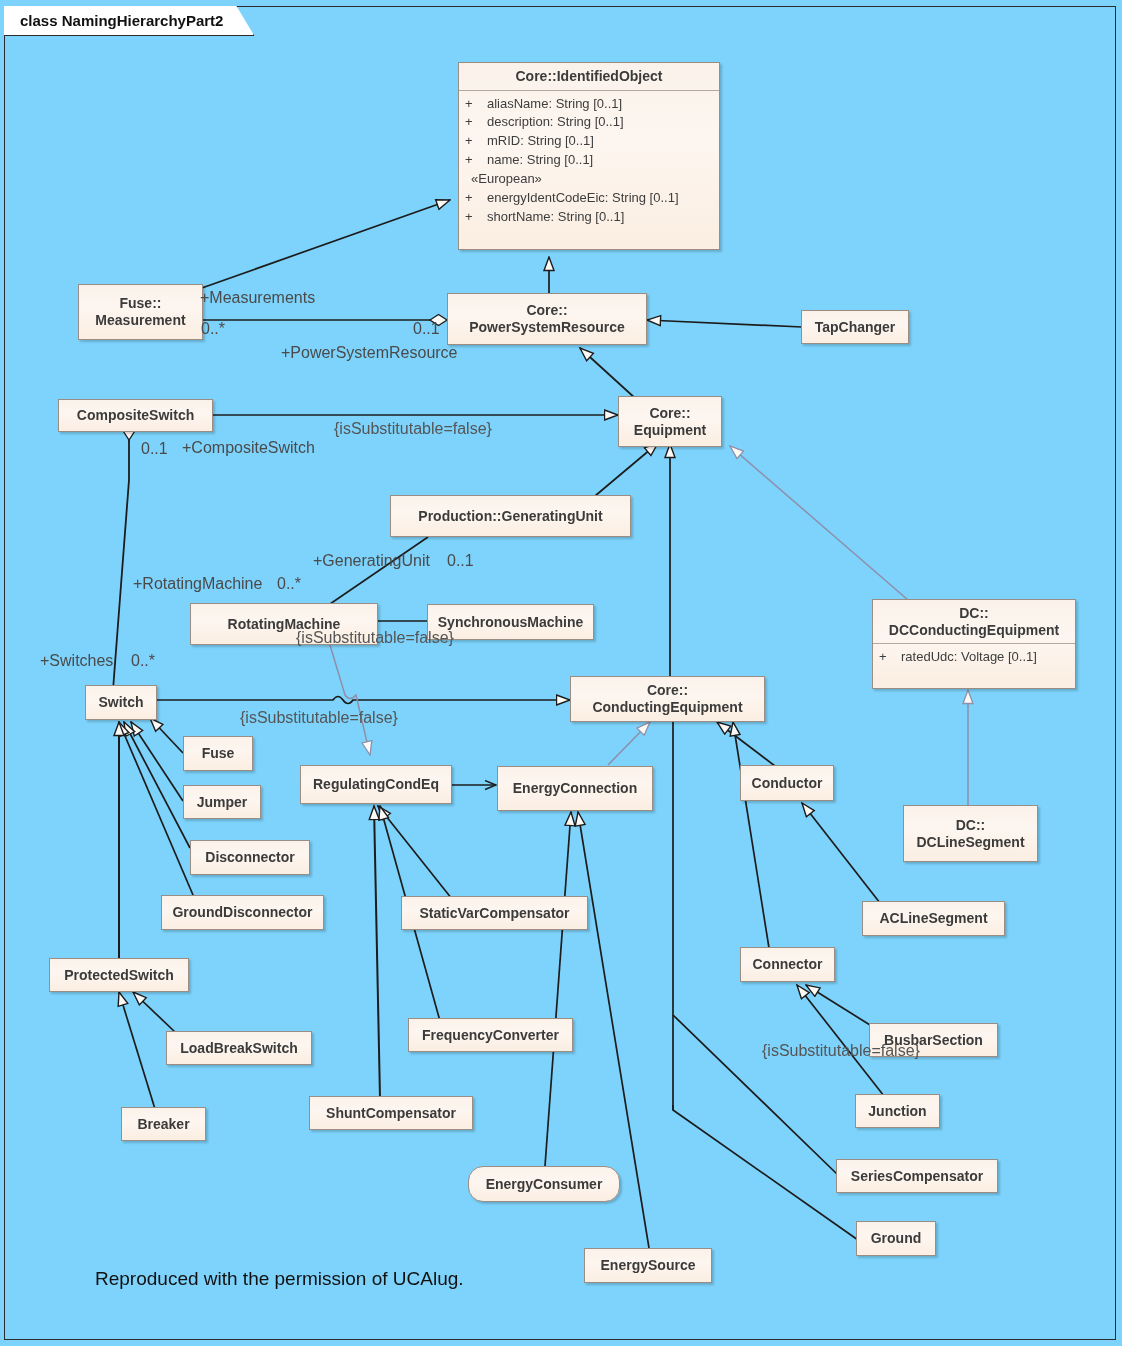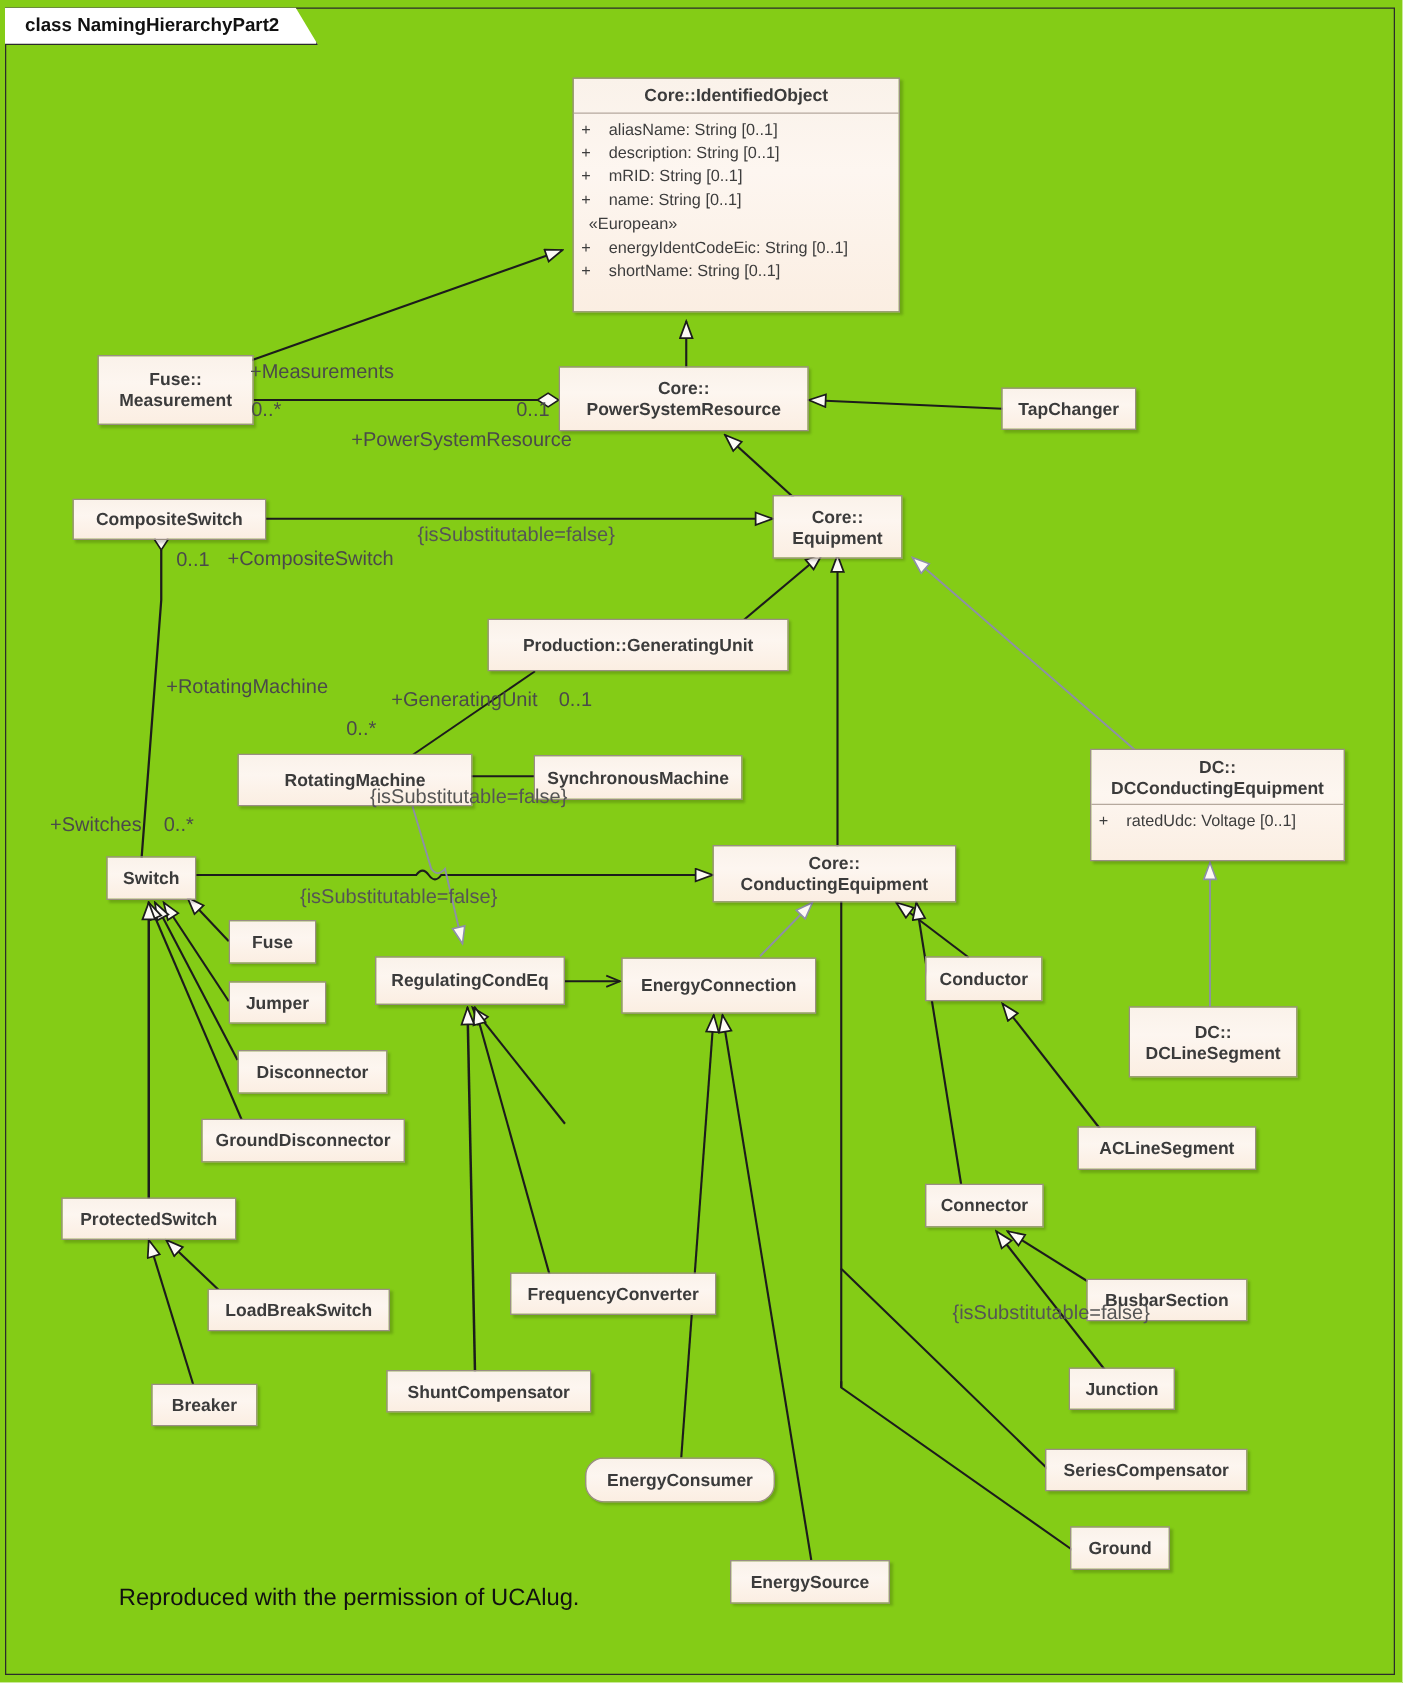--- a/index.html
+++ b/index.html
@@ -1,17 +1,17 @@
 <!DOCTYPE html>
 <html><head>
 <meta charset="utf-8">
 <style>
   html,body{margin:0;padding:0;background:#ffffff;}
   body{font-family:"Liberation Sans",sans-serif;}
-  #canvas{position:relative;width:1122px;height:1346px;background:#84cc16;overflow:hidden;}
+  #canvas{position:relative;width:1122px;height:1346px;background:#7dd3fc;overflow:hidden;}
   #frame{position:absolute;left:4px;top:6px;width:1112px;height:1334px;border:1.5px solid #2b2b2b;box-sizing:border-box;}
   #frame-tab{
     position:absolute;left:4px;top:6px;height:30px;
     border:1.5px solid #2b2b2b;border-left:none;border-top:none;
     background:#ffffff;box-sizing:border-box;
     display:flex;align-items:center;padding:0 30px 0 16px;
     font-size:15px;font-weight:bold;color:#111;
     clip-path:polygon(0 0, calc(100% - 18px) 0, 100% 100%, 0 100%);
   }
   #frame-tab .tabtext{white-space:nowrap;}
@@ -279,20 +279,23 @@
   </div>
 
   <div class="cls centerbox" style="left:497px;top:766px;width:156px;height:45px;">
     <div class="hdr">EnergyConnection</div>
   </div>
 
   <div class="cls centerbox" style="left:740px;top:765px;width:94px;height:36px;">
     <div class="hdr">Conductor</div>
   </div>
 
+  <div class="cls centerbox" style="left:401px;top:896px;width:187px;height:34px;">
+    <div class="hdr">StaticVarCompensator</div>
+  </div>
 
   <div class="cls centerbox" style="left:408px;top:1018px;width:165px;height:34px;">
     <div class="hdr">FrequencyConverter</div>
   </div>
 
   <div class="cls centerbox" style="left:309px;top:1096px;width:164px;height:34px;">
     <div class="hdr">ShuntCompensator</div>
   </div>
 
   <div class="cls centerbox" style="left:862px;top:901px;width:143px;height:35px;">
@@ -332,21 +335,21 @@
   <div class="lbl" style="left:413px;top:320px;">0..1</div>
   <div class="lbl" style="left:281px;top:344px;">+PowerSystemResource</div>
 
   <div class="lbl constraint" style="left:334px;top:420px;">{isSubstitutable=false}</div>
   <div class="lbl" style="left:141px;top:440px;">0..1</div>
   <div class="lbl" style="left:182px;top:439px;">+CompositeSwitch</div>
 
   <div class="lbl" style="left:313px;top:552px;">+GeneratingUnit</div>
   <div class="lbl" style="left:447px;top:552px;">0..1</div>
 
-  <div class="lbl" style="left:133px;top:541px;text-align:right;">+RotatingMachine</div>
+  <div class="lbl" style="left:133px;top:575px;text-align:right;">+RotatingMachine</div>
   <div class="lbl" style="left:277px;top:575px;">0..*</div>
   <div class="lbl constraint" style="left:296px;top:629px;">{isSubstitutable=false}</div>
 
   <div class="lbl" style="left:40px;top:652px;text-align:center;">+Switches</div>
   <div class="lbl" style="left:131px;top:652px;">0..*</div>
   <div class="lbl constraint" style="left:240px;top:709px;">{isSubstitutable=false}</div>
 
   <div class="lbl constraint" style="left:762px;top:1042px;">{isSubstitutable=false}</div>
 
   <div class="credit" style="left:95px;top:1268px;">Reproduced with the permission of UCAlug.</div>

